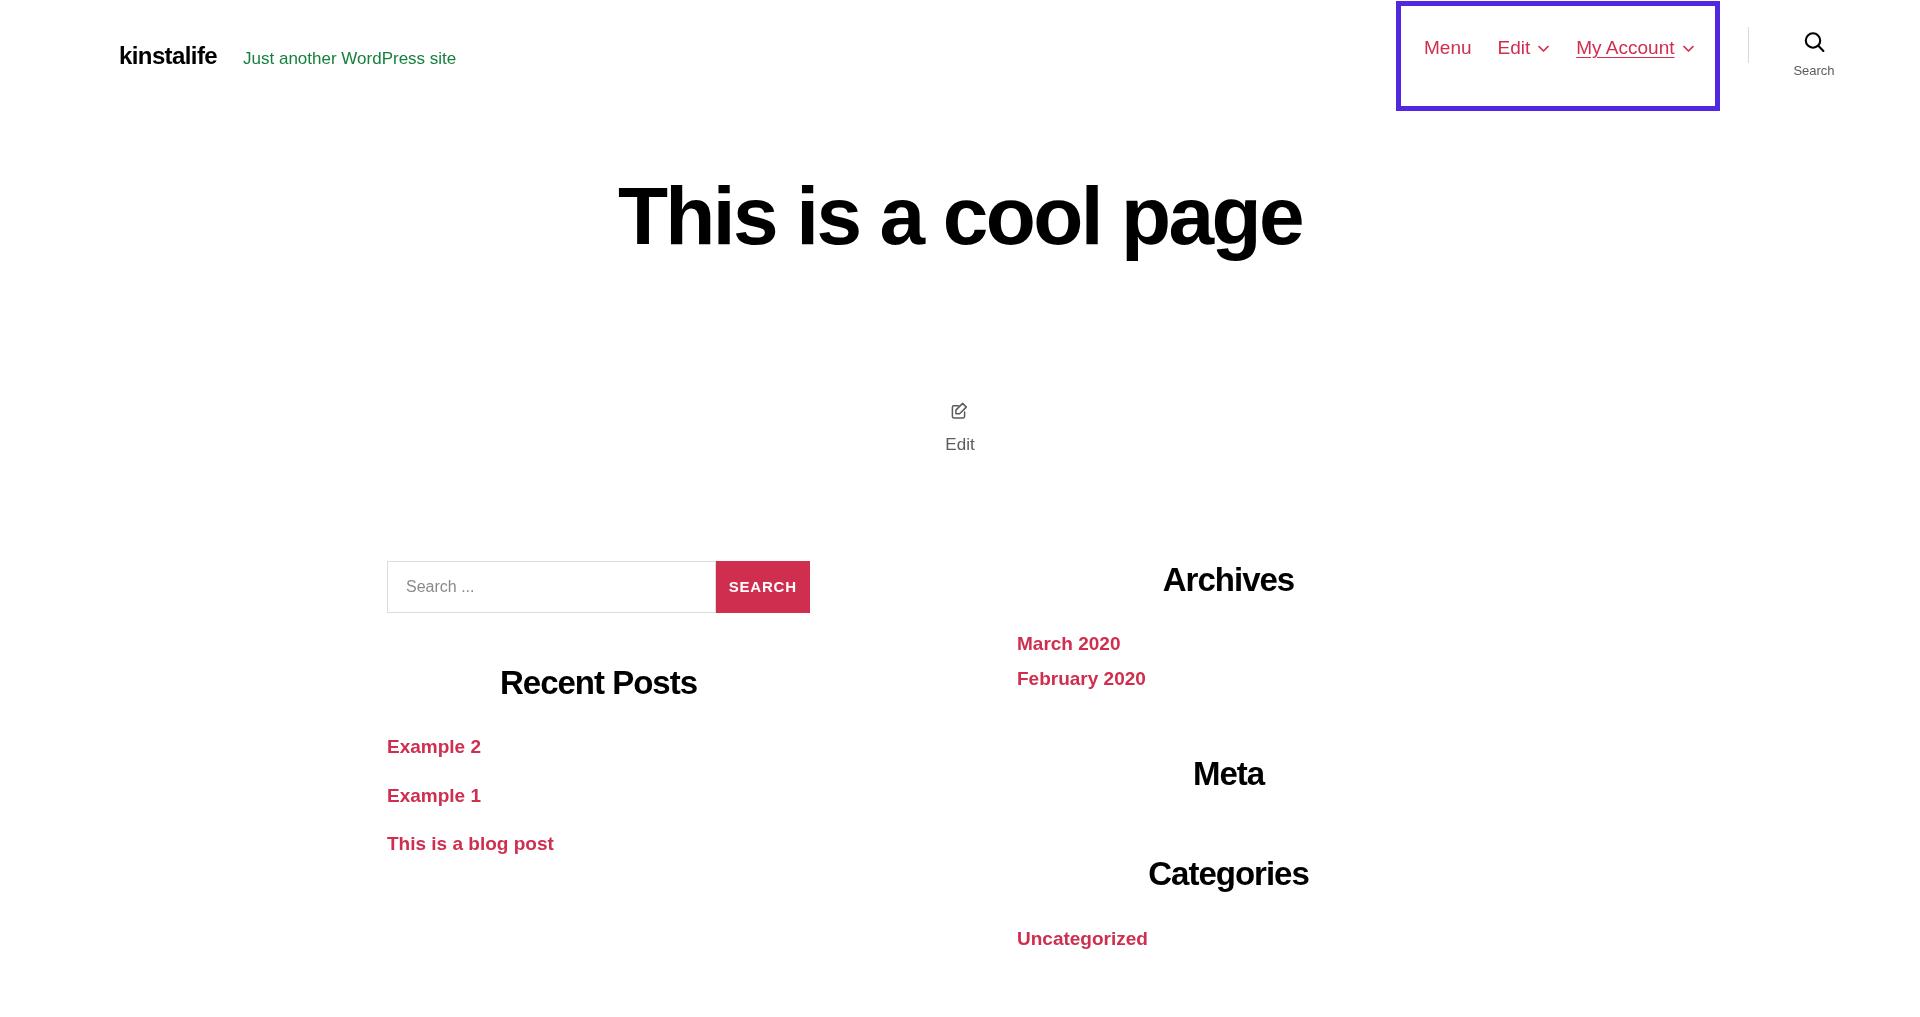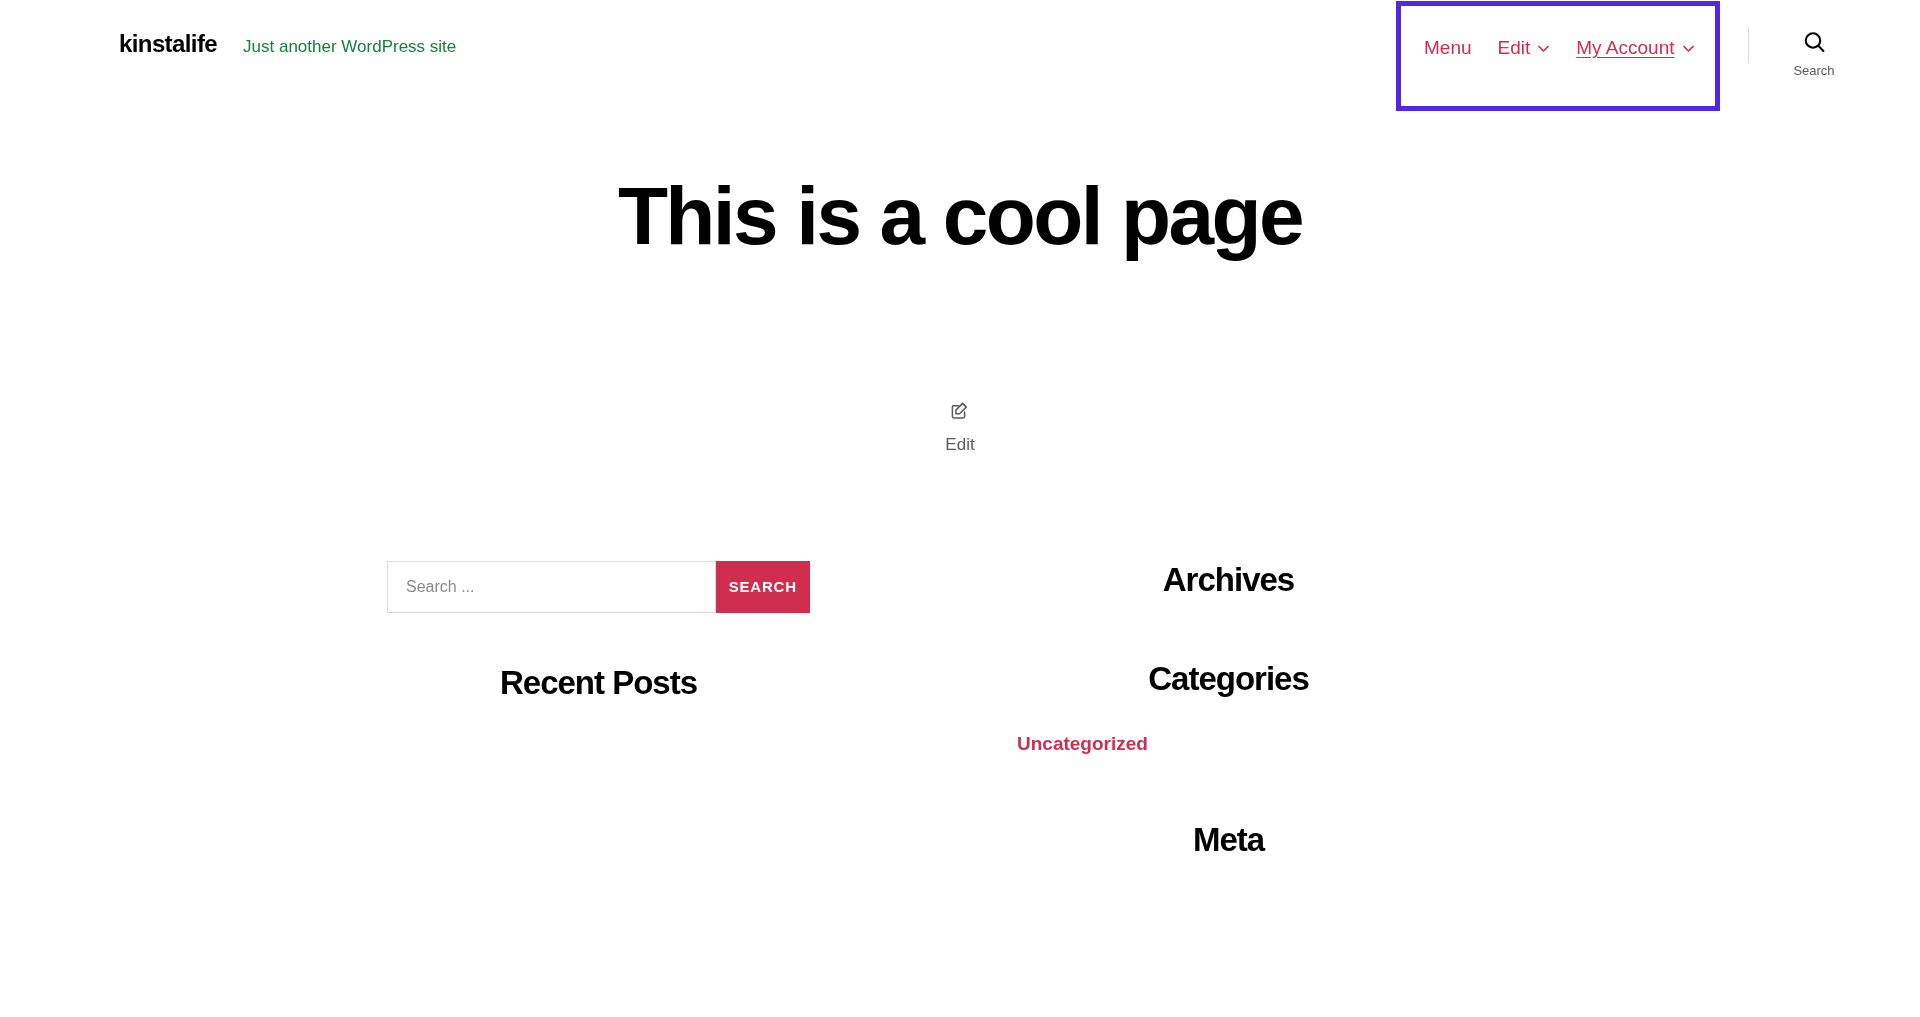--- a/index.html
+++ b/index.html
@@ -22,21 +22,21 @@
   .site-header {
     position: relative;
     height: 110px;
     width: 100%;
   }
   .branding {
     display: flex;
     align-items: baseline;
     position: absolute;
     left: 119px;
-    top: 32px;
+    top: 44px;
   }
   .site-title {
     font-size: 24px;
     font-weight: 800;
     letter-spacing: -0.6px;
     color: #000;
     line-height: 1;
     margin: 0;
   }
   .site-description {
@@ -306,38 +306,57 @@
 
     <section class="widget search-widget">
       <form class="search-form">
         <input class="search-field" type="text" placeholder="Search ..." style="">
         <button class="search-submit" type="submit">SEARCH</button>
       </form>
     </section>
 
     <section class="widget recent-posts">
       <h2 class="widget-title">Recent Posts</h2>
+      <ul class="widget-list">
+        <li>
+          <a class="widget-link" href="#">Example 2</a>
+        </li>
+        <li>
+          <a class="widget-link" href="#">Example 1</a>
+        </li>
+        <li>
+          <a class="widget-link" href="#">This is a blog post</a>
+        </li>
+      </ul>
     </section>
 
   </div>
 
   <div class="widget-column col-2">
 
     <section class="widget archives">
       <h2 class="widget-title">Archives</h2>
+      <ul class="widget-list">
+        <li>
+          <a class="widget-link" href="#">March 2020</a>
+        </li>
+        <li>
+          <a class="widget-link" href="#">February 2020</a>
+        </li>
+      </ul>
+    </section>
+
+    <section class="widget meta">
+      <h2 class="widget-title">Meta</h2>
     </section>
 
     <section class="widget categories">
       <h2 class="widget-title">Categories</h2>
       <ul class="widget-list">
         <li>
           <a class="widget-link" href="#">Uncategorized</a>
         </li>
       </ul>
     </section>
 
-    <section class="widget meta">
-      <h2 class="widget-title">Meta</h2>
-    </section>
-
   </div>
 
 </div>
 
 </body></html>

